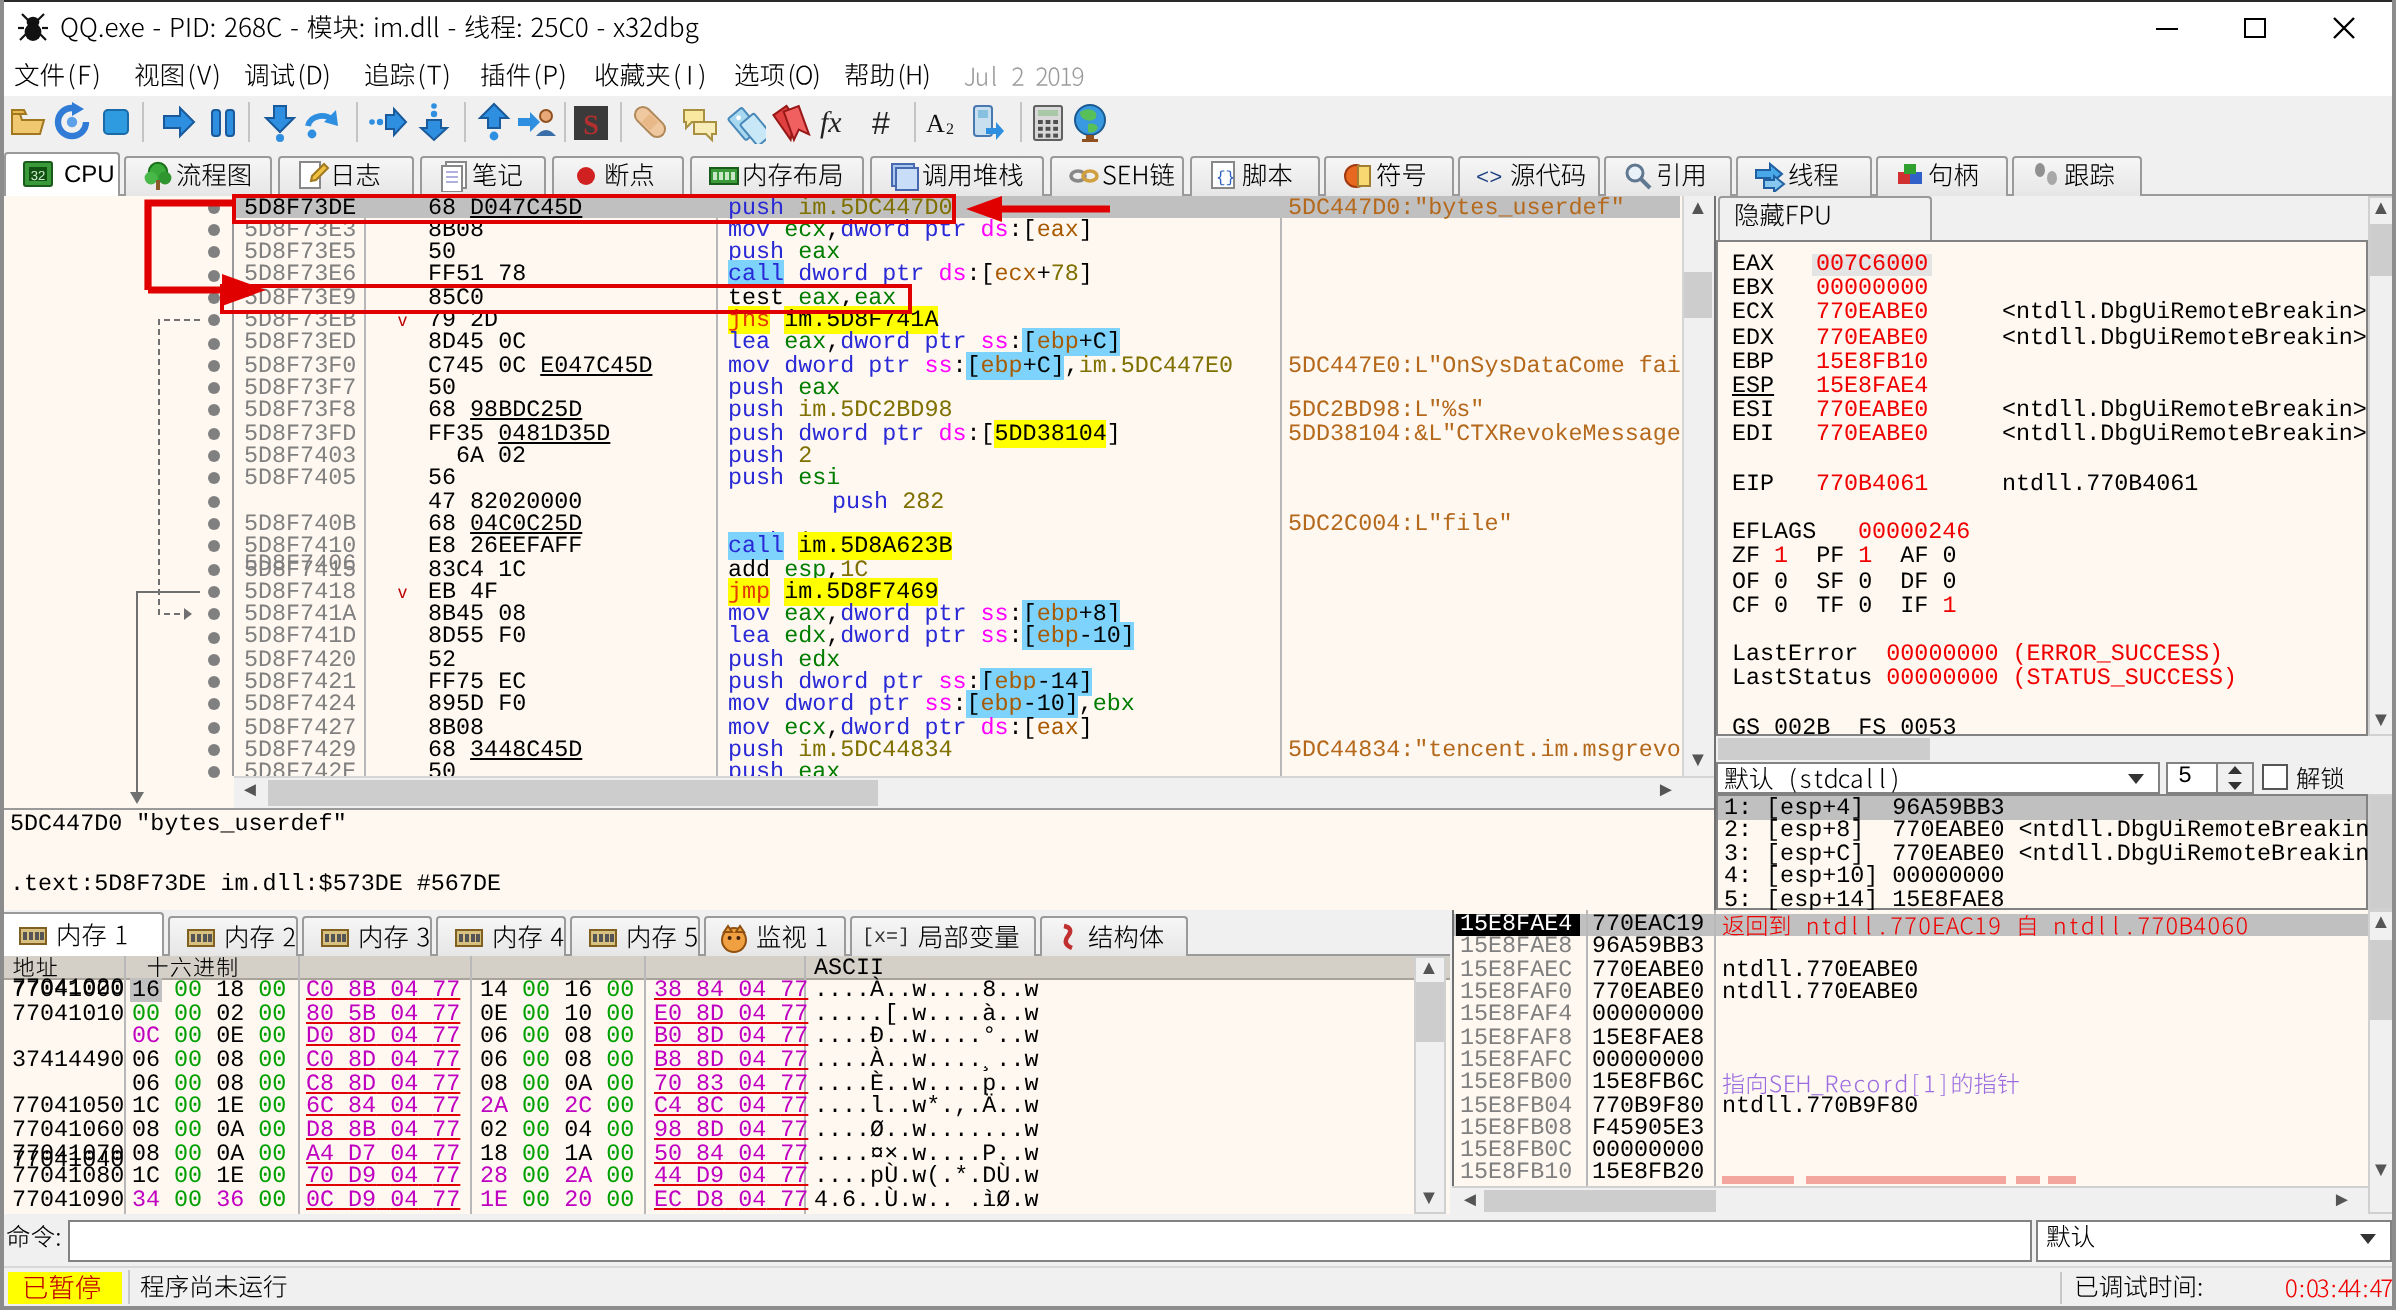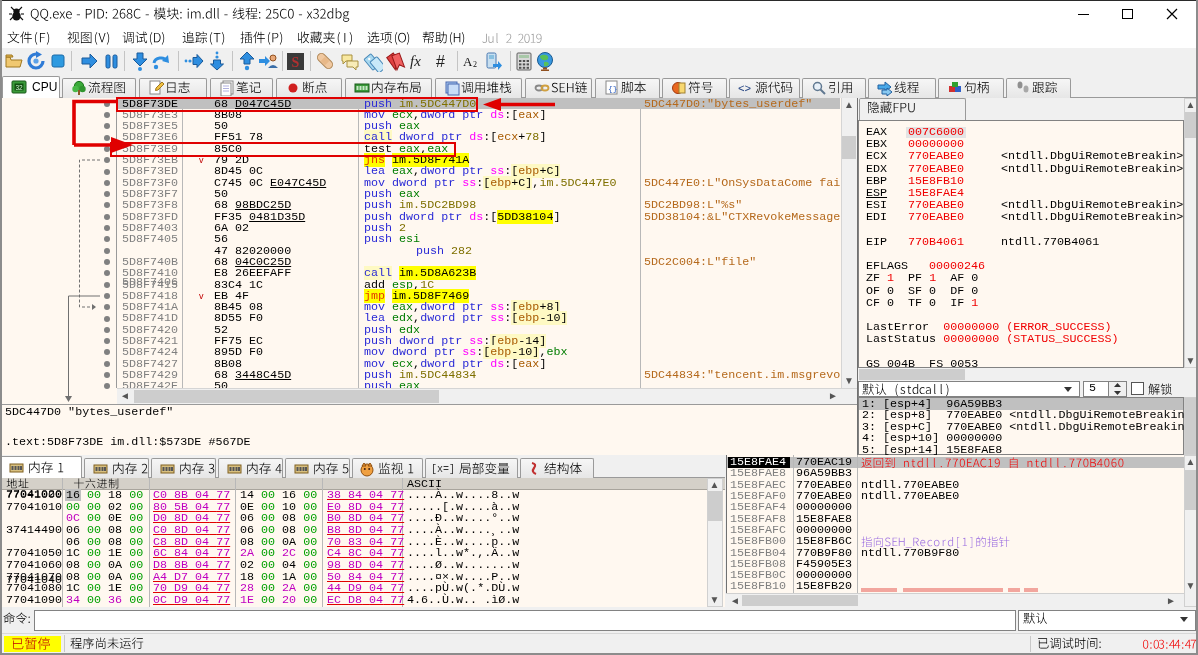--- a/index.html
+++ b/index.html
@@ -1,20 +1,20 @@
 <!DOCTYPE html>
 <html><head><meta charset="utf-8"><style>
 *{margin:0;padding:0;box-sizing:border-box}
 html,body{width:1198px;height:655px;overflow:hidden;background:#fff}
 #win{position:absolute;left:0;top:0;width:1198px;height:655px;
  font-family:"Liberation Sans",sans-serif;background:#f0f0f0}
 .m{position:absolute;font:11.7px/11.3px "Liberation Mono",monospace;white-space:pre;letter-spacing:0.0px}
 .u{text-decoration:underline}
 .seg{color:#ff00ff}.rg{color:#007d00}.mn{color:#2929d6}.nu{color:#7f7000}
-.mb{color:#a85a00}.yb{background:#ffff00}.cb{background:#fef9c3}
+.mb{color:#a85a00}.yb{background:#ffff00}.cb{background:#7dd3fc}
 .jm{color:#e23a00;background:#ffff00}
 .arr{position:absolute;font:10px/10px "Liberation Sans";color:#555;text-align:center}
 </style></head><body>
 <svg width="0" height="0" style="position:absolute">
     <defs>
       <path id="g51" d="M364 -13Q275 -13 206 34Q138 81 99 166Q60 252 60 367Q60 483 99 567Q138 651 206 697Q275 743 364 743Q453 743 522 697Q590 651 629 567Q668 483 668 367Q668 252 629 166Q590 81 522 34Q453 -13 364 -13ZM364 41Q436 41 489 82Q542 122 572 195Q601 268 601 367Q601 465 572 536Q542 608 489 646Q436 685 364 685Q293 685 240 646Q186 608 156 536Q127 465 127 367Q127 268 156 195Q186 122 240 82Q293 41 364 41ZM580 -176Q515 -176 464 -153Q413 -130 378 -90Q344 -49 326 1L394 5Q409 -35 436 -63Q464 -91 502 -105Q541 -119 587 -119Q612 -119 630 -116Q648 -114 662 -109L675 -162Q660 -167 635 -172Q610 -176 580 -176Z"></path>
       <path id="g2e" d="M127 -13Q106 -13 90 2Q74 18 74 43Q74 70 90 85Q106 100 127 100Q148 100 164 85Q180 70 180 43Q180 18 164 2Q148 -13 127 -13Z"></path>
       <path id="g65" d="M306 -13Q237 -13 180 20Q123 54 89 116Q55 179 55 266Q55 332 74 384Q94 436 128 473Q161 510 203 529Q245 548 291 548Q356 548 402 518Q448 489 473 433Q498 377 498 299Q498 288 498 277Q497 266 495 255H119Q121 192 145 144Q169 95 212 68Q255 40 312 40Q354 40 388 52Q422 64 452 85L476 40Q444 19 404 3Q363 -13 306 -13ZM118 305H441Q441 399 400 447Q360 495 291 495Q249 495 212 472Q174 450 149 408Q124 365 118 305Z"></path>
       <path id="g78" d="M15 0 195 279 30 535H99L180 405Q193 383 207 361Q221 339 236 316H240Q253 339 266 361Q279 383 292 405L369 535H435L271 274L450 0H380L291 139Q278 164 262 188Q247 213 230 236H225Q211 213 196 188Q182 164 166 139L82 0Z"></path>
       <path id="g2d" d="M45 250V303H293V250Z"></path>
@@ -603,21 +603,21 @@
     <div class="m" style="left:214.0px;top:200.3px;color:#000;">68 <span class="u">98BDC25D</span></div>
     <div class="m" style="left:364.0px;top:200.3px;color:#000;"><span class="mn">push</span> <span class="nu">im.5DC2BD98</span></div>
     <div class="m" style="left:644.0px;top:200.3px;color:#b5691c;">5DC2BD98:L"%s"</div>
     <div style="position:absolute;left:104px;top:213.7px;width:6px;height:6px;border-radius:3px;background:#808080"></div>
     <div class="m" style="left:122.0px;top:211.6px;color:#808080;">5D8F73FD</div>
     <div class="m" style="left:214.0px;top:211.6px;color:#000;">FF35 <span class="u">0481D35D</span></div>
     <div class="m" style="left:364.0px;top:211.6px;color:#000;font-family:Liberation Mono, monospace;"><span class="mn">push</span> <span class="mn">dword ptr</span> <span class="seg">ds</span>:[<span class="yb">5DD38104</span>]</div>
     <div class="m" style="left:644.0px;top:211.6px;color:#b5691c;">5DD38104:&amp;L"CTXRevokeMessage</div>
     <div style="position:absolute;left:104px;top:225.0px;width:6px;height:6px;border-radius:3px;background:#808080"></div>
     <div class="m" style="left:122.0px;top:222.9px;color:#808080;">5D8F7403</div>
-    <div class="m" style="left:214.0px;top:222.9px;color:#000;">6A 02</div>
+    <div class="m" style="left:228px;top:222.9px;color:#000;">6A 02</div>
     <div class="m" style="left:364.0px;top:222.9px;color:#000;"><span class="mn">push</span> <span class="nu">2</span></div>
     <div style="position:absolute;left:104px;top:236.3px;width:6px;height:6px;border-radius:3px;background:#808080"></div>
     <div class="m" style="left:122.0px;top:234.2px;color:#808080;">5D8F7405</div>
     <div class="m" style="left:214.0px;top:234.2px;color:#000;">56</div>
     <div class="m" style="left:364.0px;top:234.2px;color:#000;"><span class="mn">push</span> <span class="rg">esi</span></div>
     <div style="position:absolute;left:104px;top:247.6px;width:6px;height:6px;border-radius:3px;background:#808080"></div>
     <div class="m" style="left:122.0px;top:245.5px;color:#808080;margin-top:31px;">5D8F7406</div>
     <div class="m" style="left:214.0px;top:245.5px;color:#000;">47 82020000</div>
     <div class="m" style="left:384px;top:245.5px;color:#000;margin-left:32px;"><span class="mn">push</span> <span class="nu">282</span></div>
     <div style="position:absolute;left:104px;top:258.9px;width:6px;height:6px;border-radius:3px;background:#808080"></div>
@@ -736,21 +736,21 @@
     <div class="m" style="left:866.0px;top:236.8px;color:#000;">EIP</div>
     <div class="m" style="left:908.0px;top:236.8px;color:#f00000;">770B4061</div>
     <div class="m" style="left:1001.0px;top:236.8px;color:#000;">ntdll.770B4061</div>
     <div class="m" style="left:866.0px;top:261.2px;color:#000;">EFLAGS</div>
     <div class="m" style="left:929.0px;top:261.2px;color:#f00000;">00000246</div>
     <div class="m" style="left:866.0px;top:273.4px;color:#000;">ZF <span style="color:#f00000">1</span>  PF <span style="color:#f00000">1</span>  AF 0</div>
     <div class="m" style="left:866.0px;top:285.6px;color:#000;">OF 0  SF 0  DF 0</div>
     <div class="m" style="left:866.0px;top:297.8px;color:#000;">CF 0  TF 0  IF <span style="color:#f00000">1</span></div>
     <div class="m" style="left:866.0px;top:322.2px;color:#000;">LastError  <span style="color:#f00000">00000000 (ERROR_SUCCESS)</span></div>
     <div class="m" style="left:866.0px;top:334.4px;color:#000;">LastStatus <span style="color:#f00000">00000000 (STATUS_SUCCESS)</span></div>
-    <div class="m" style="left:866.0px;top:358.8px;color:#000;">GS 004B  FS 0053</div>
+    <div class="m" style="left:866.0px;top:358.8px;color:#000;">GS 002B  FS 0053</div>
     <div style="position:absolute;left:858.0px;top:368.0px;width:326.0px;height:13.0px;background:#f0f0f0;"></div>
     <div style="position:absolute;left:859.0px;top:369.0px;width:106.0px;height:11.0px;background:#cdcdcd;"></div>
     <div style="position:absolute;left:858.0px;top:381.0px;width:340.0px;height:16.0px;background:#f0f0f0;"></div>
     <div style="position:absolute;left:858.0px;top:381.0px;width:222.0px;height:16.0px;background:#fff;border:1px solid #828282;"></div>
     <svg style="position:absolute;left:862.0px;top:382.5px;overflow:visible" width="90" height="18" fill="#000">
       <use href="#g9ed8" transform="matrix(0.0124,0,0,-0.0124,0.00,10.91)"></use>
       <use href="#g8ba4" transform="matrix(0.0124,0,0,-0.0124,12.40,10.91)"></use>
       <use href="#g28" transform="matrix(0.0124,0,0,-0.0124,32.43,10.91)"></use>
       <use href="#g73" transform="matrix(0.0124,0,0,-0.0124,37.99,10.91)"></use>
       <use href="#g74" transform="matrix(0.0124,0,0,-0.0124,45.00,10.91)"></use>

